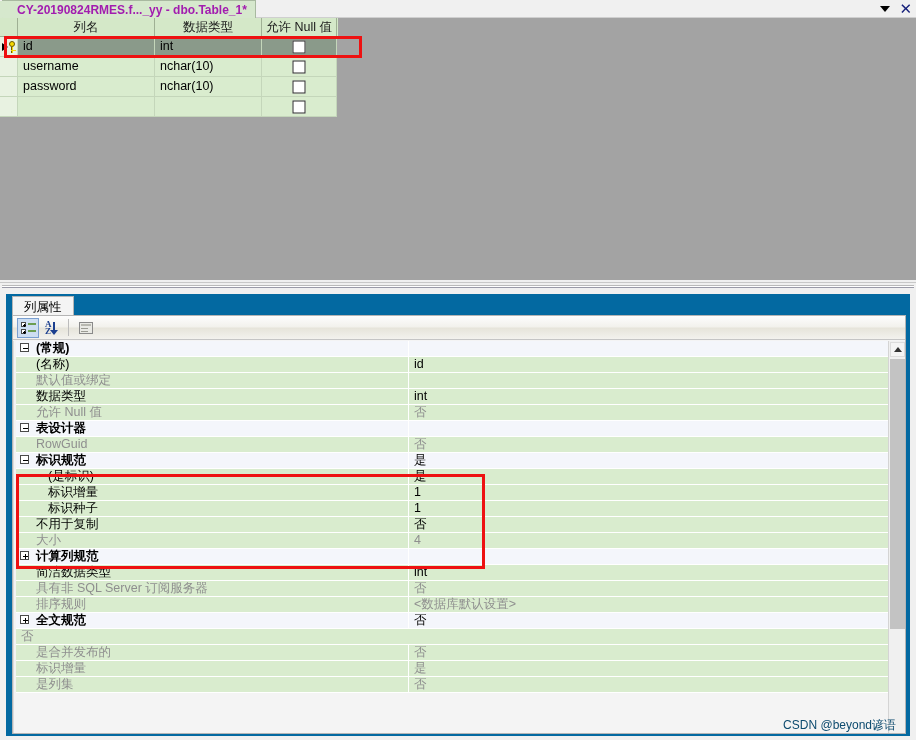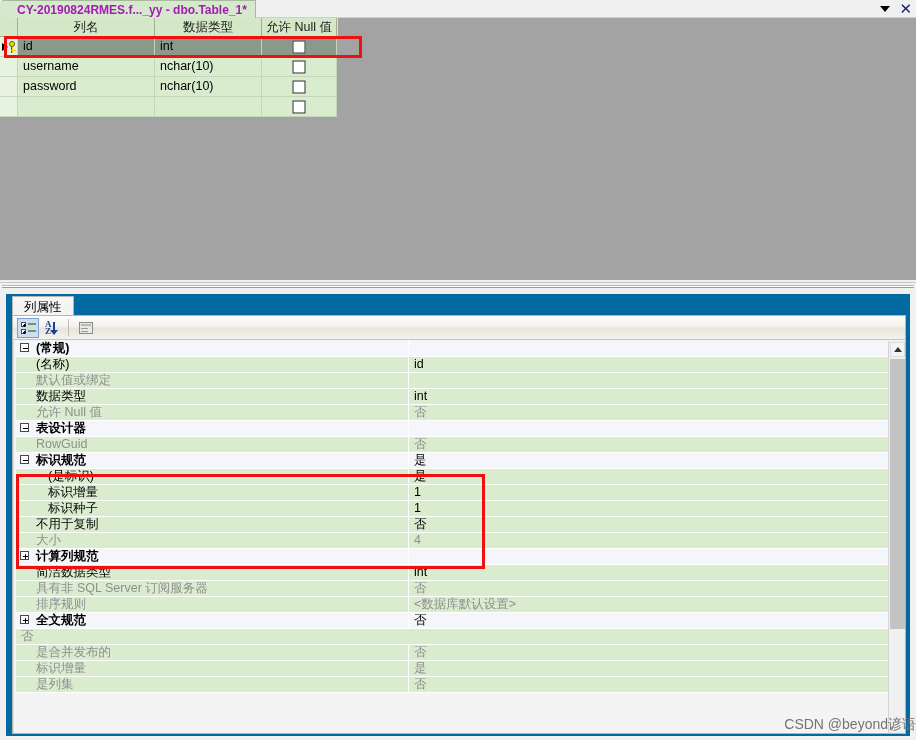--- a/index.html
+++ b/index.html
@@ -256,22 +256,22 @@
   #prop-vscroll .sb-up i {
     width:0;height:0;border-left:4px solid transparent;border-right:4px solid transparent;
     border-bottom:5px solid #333;
   }
   #prop-vscroll .sb-thumb {
     position:absolute; left:1px; top:18px; width:15px; height:270px;
     background:#c3c3c3;
   }
 
   #watermark {
-    position: absolute; right: 0; bottom: 6px;
-    font-size: 14px; color: #737373;
+    position: absolute; right: 20px; bottom: 6px;
+    font-size: 12px; color: #0c4a6e;
     z-index: 40; white-space: nowrap;
   }
 </style>
 </head>
 <body>
 
 <div id="tabstrip">
   <div class="doc-tab">
     <span>CY-20190824RMES.f..._yy - dbo.Table_1*</span>
   </div>

